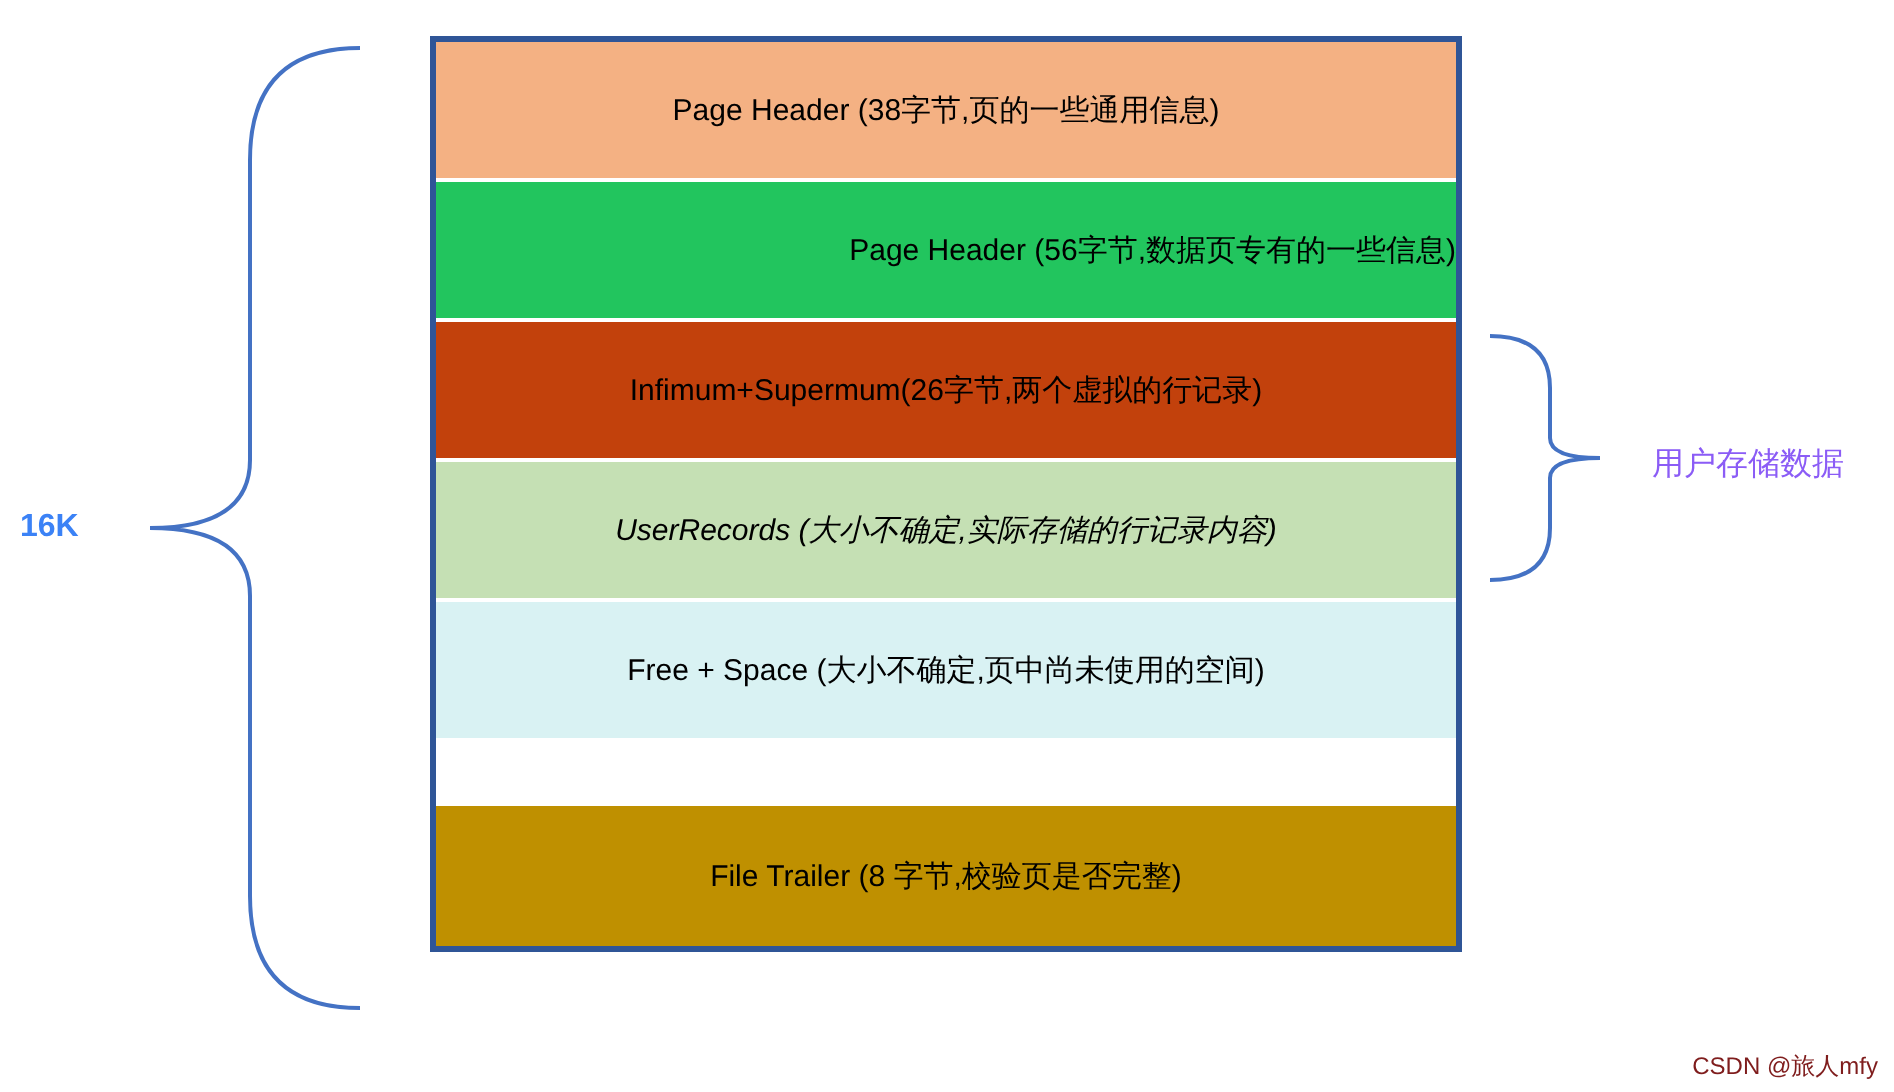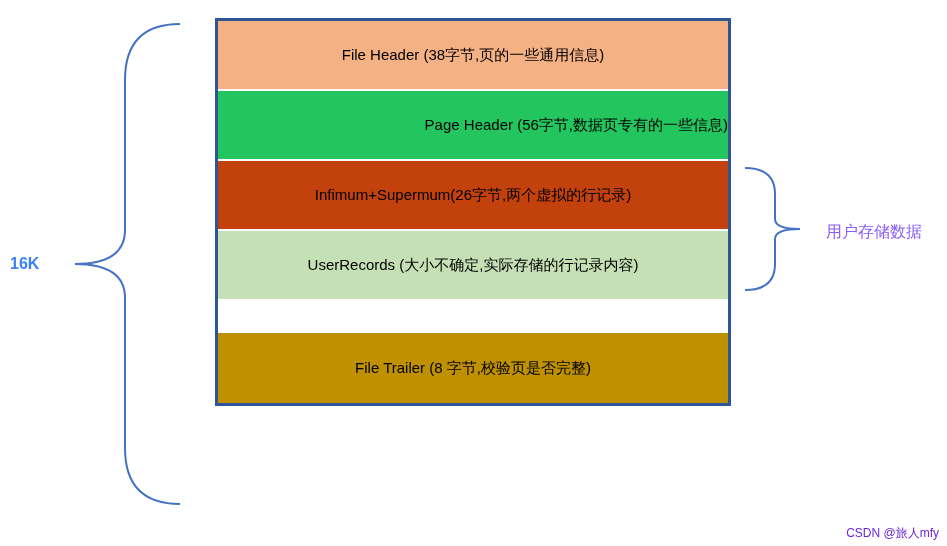--- a/index.html
+++ b/index.html
@@ -52,55 +52,58 @@
     align-items: center;
     justify-content: center;
     font-size: 15px;
     color: #000;
     border-bottom: 2px solid #fff;
   }
   .row:last-child { border-bottom: none; }
   .r0 { background: #f4b183; }
   .r1 { background: #22c55e; justify-content: flex-end; }
   .r2 { background: #c2410c; }
-  .r3 { background: #c5e0b4; }
+  .r3 { background: #c5e0b4; font-style: italic; }
   .r4 { background: #d9f2f3; }
   .r5 { background: #2f5597; color: #fff; }
   .r6 { background: #bf9000; margin-top: 32px; }
   .watermark {
     position: absolute;
     right: 8px;
     bottom: 4px;
     font-size: 12px;
-    color: #6d28d9;
+    color: #7f1d1d;
     font-family: Arial, sans-serif;
     margin-top: 32px;
   }
 </style>
 </head>
 <body>
 
 <div class="left-label">16K</div>
 
 <svg class="left-brace" viewBox="0 0 130 488" preserveAspectRatio="none">
   <path d="M 125 4 Q 70 4 70 60 L 70 210 Q 70 244 20 244 Q 70 244 70 278 L 70 428 Q 70 484 125 484" fill="none" stroke="#4472c4" stroke-width="2"></path>
 </svg>
 
 <div class="table">
   <div class="row r0">
-    <span>File Header (38字节,页的一些通用信息)</span>
+    <span>Page Header (38字节,页的一些通用信息)</span>
   </div>
   <div class="row r1">
     <span>Page Header (56字节,数据页专有的一些信息)</span>
   </div>
   <div class="row r2">
     <span>Infimum+Supermum(26字节,两个虚拟的行记录)</span>
   </div>
   <div class="row r3">
     <span>UserRecords (大小不确定,实际存储的行记录内容)</span>
+  </div>
+  <div class="row r4">
+    <span>Free + Space (大小不确定,页中尚未使用的空间)</span>
   </div>
   <div class="row r6">
     <span>File Trailer (8 字节,校验页是否完整)</span>
   </div>
 </div>
 
 <svg class="right-brace" viewBox="0 0 70 130" preserveAspectRatio="none">
   <path d="M 5 4 Q 35 4 35 30 L 35 55 Q 35 65 60 65 Q 35 65 35 75 L 35 100 Q 35 126 5 126" fill="none" stroke="#4472c4" stroke-width="2"></path>
 </svg>
 

